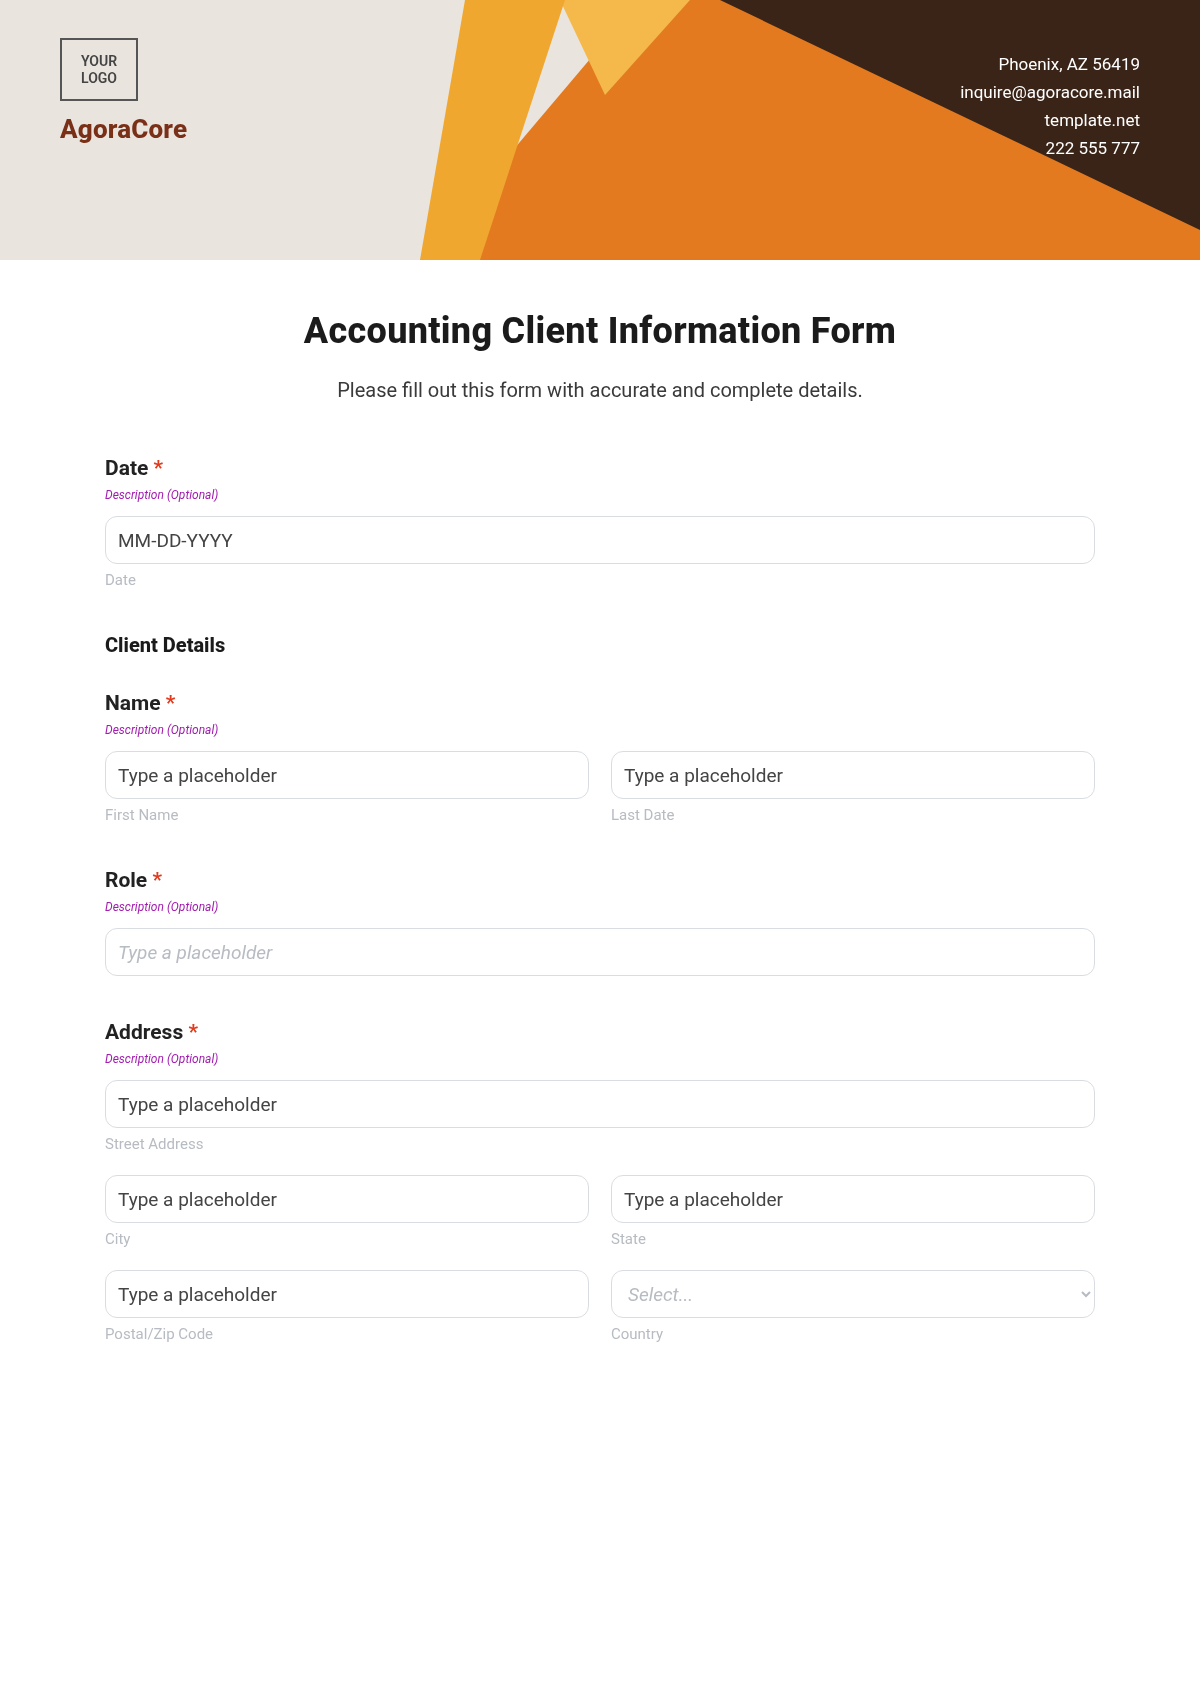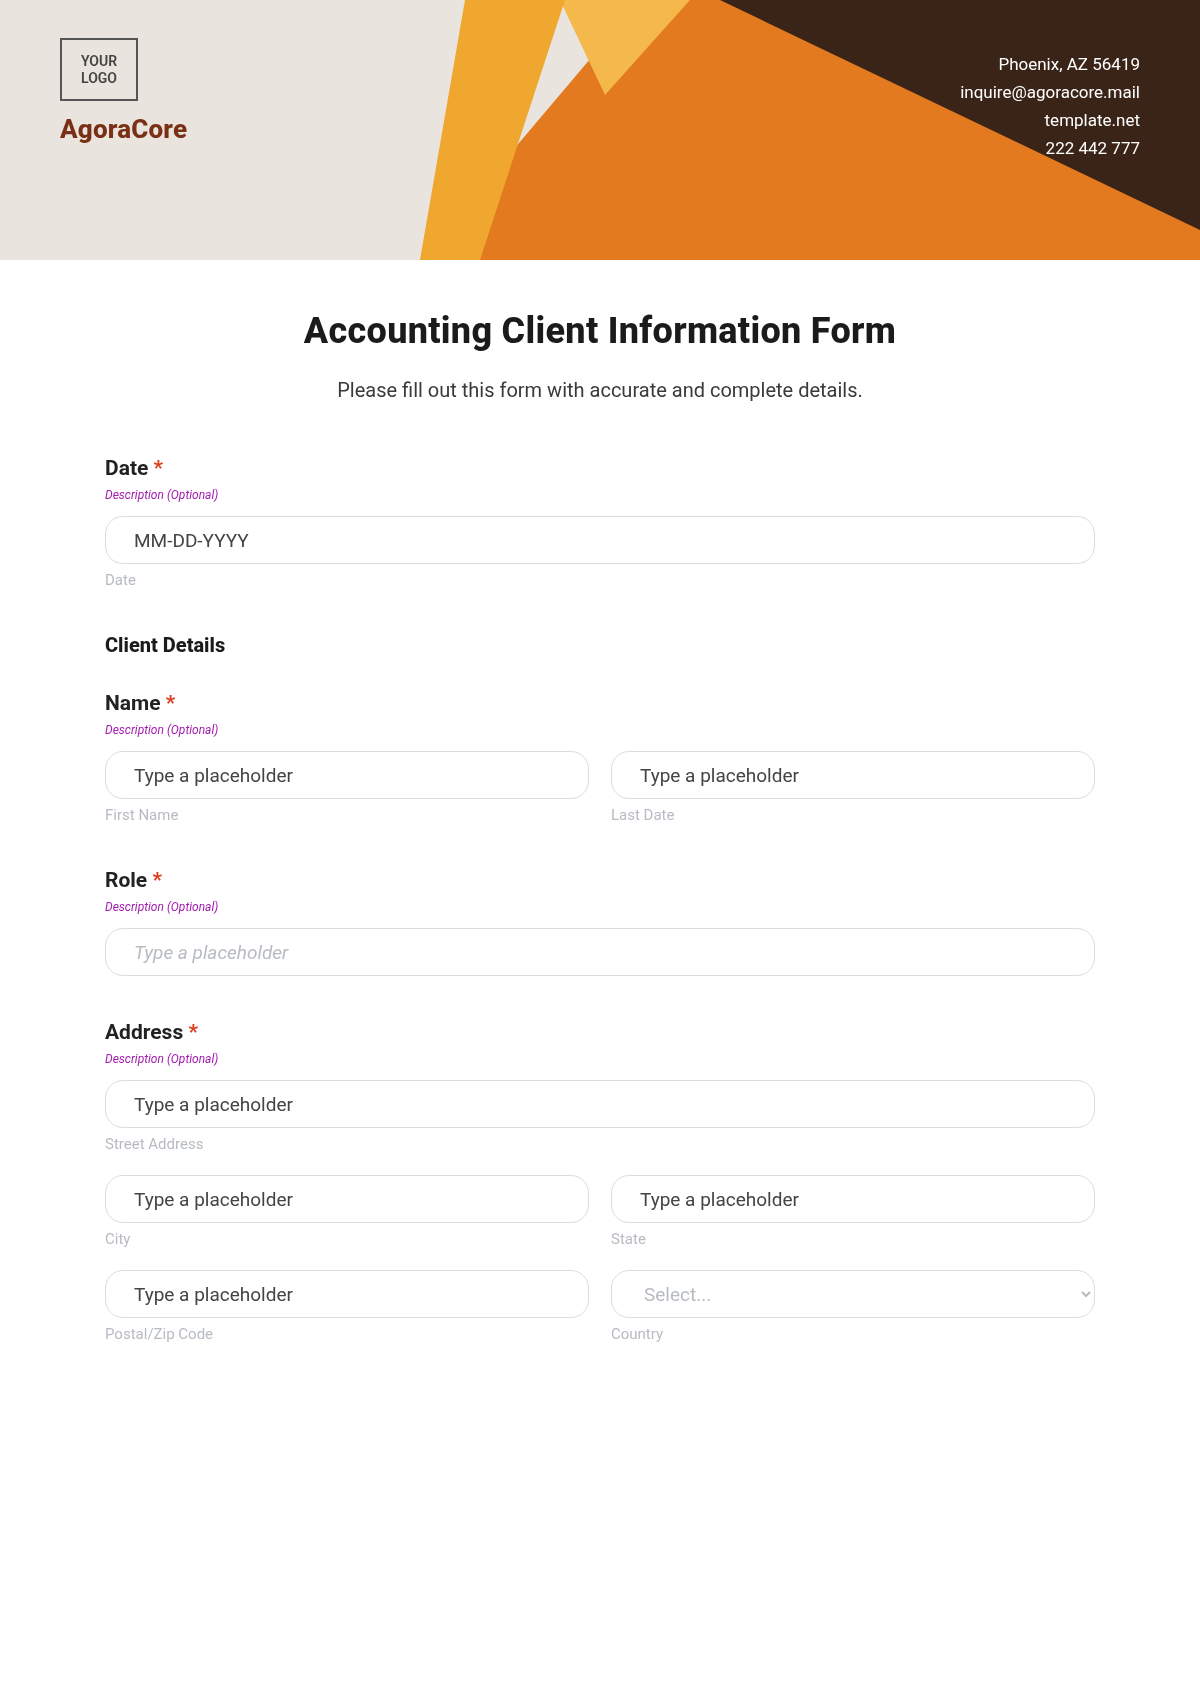--- a/index.html
+++ b/index.html
@@ -92,31 +92,31 @@
   .section-heading {
     font-size: 20px;
     font-weight: 800;
     color: #1b1b1b;
     margin: 18px 0 34px 0;
   }
   .input, .select {
     width: 100%;
     height: 48px;
     border: 1px solid #d9dde2;
-    border-radius: 18px;
-    padding: 0 28px;
+    border-radius: 12px;
+    padding: 0 12px;
     font-size: 19px;
     color: #333;
     background: #fff;
     outline: none;
     font-family: inherit;
   }
   .input::placeholder { color: #444; opacity: 1; }
   .input.ph-light::placeholder { color: #b7bbc2; font-style: italic; }
-  .select { color: #b7bbc2; }
+  .select { color: #b7bbc2; font-style: italic; }
   .sublabel {
     font-size: 15px;
     color: #b7bbc2;
     margin-top: 7px;
   }
   .row {
     display: flex;
     gap: 22px;
   }
   .col { flex: 1; }
@@ -133,21 +133,21 @@
     <polygon points="45,0 145,0 60,260 0,260" fill="#f0a72f"></polygon>
   </svg>
   <div class="logo-box">
     <span>YOUR<br>LOGO</span>
   </div>
   <div class="brand">AgoraCore</div>
   <div class="contact">
     <div>Phoenix, AZ 56419</div>
     <div>inquire@agoracore.mail</div>
     <div>template.net</div>
-    <div>222 442 777</div>
+    <div>222 555 777</div>
   </div>
 </div>
 
 <div class="form-wrap">
 
   <h1 class="title">Accounting Client Information Form</h1>
   <p class="subtitle">Please fill out this form with accurate and complete details.</p>
 
   <div class="field-block">
     <div class="field-label">

